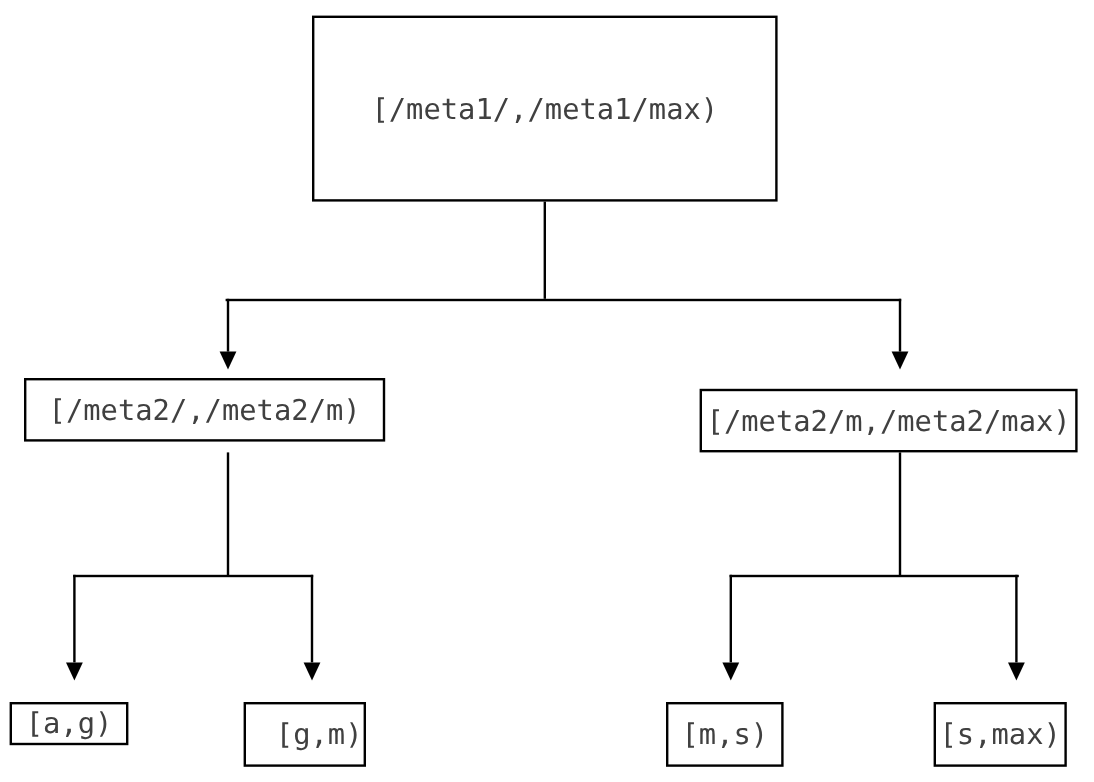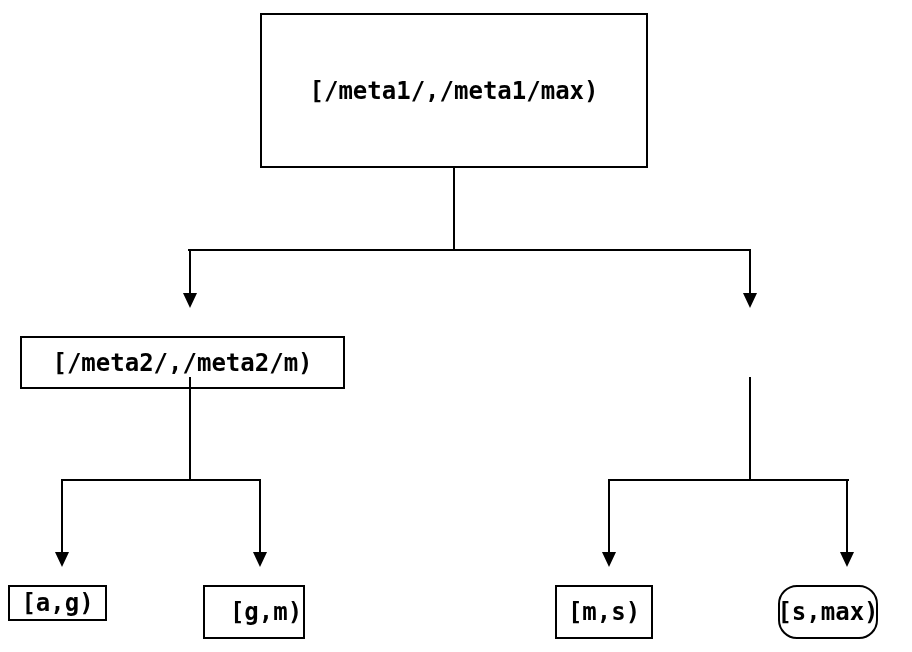--- a/index.html
+++ b/index.html
@@ -6,23 +6,22 @@
     margin: 0;
     padding: 0;
     background: #ffffff;
   }
   .canvas {
     position: relative;
     width: 912px;
     height: 652px;
     background: #ffffff;
     font-family: "DejaVu Sans Mono", "Liberation Mono", monospace;
-    color: #000000;
+    color: #404040;
     overflow: hidden;
-    font-weight: bold;
   }
   .node {
     position: absolute;
     box-sizing: border-box;
     border: 2px solid #000000;
     background: #ffffff;
     display: flex;
     align-items: center;
     justify-content: center;
     font-size: 24px;
@@ -39,26 +38,26 @@
     position: absolute;
     width: 0;
     height: 0;
     border-left: 7px solid transparent;
     border-right: 7px solid transparent;
     border-top: 15px solid #000000;
   }
 
   
   .node-root   { left: 260px; top: 13px;  width: 388px; height: 155px; }
-  .node-m2-low { left: 20px;  top: 336px; width: 325px; height: 53px; }
+  .node-m2-low { left: 20px;  top: 315px; width: 301px; height: 53px; }
   .node-m2-hi  { left: 583px; top: 324px; width: 315px; height: 53px; }
   .node-ag     { left: 8px;   top: 585px; width: 99px;  height: 36px; }
   .node-gm     { left: 203px; top: 585px; width: 102px; height: 54px; padding-left: 24px; }
   .node-ms     { left: 555px; top: 585px; width: 98px;  height: 54px; }
-  .node-smax   { left: 778px; top: 585px; width: 100px; height: 54px; border-radius: 19px; }
+  .node-smax   { left: 778px; top: 585px; width: 111px; height: 54px; }
 
   
   .stem-root   { left: 453px; top: 168px; height: 81px; }
   .split-root  { left: 188px; top: 249px; width: 563px; }
   .drop-root-l { left: 189px; top: 249px; height: 44px; }
   .drop-root-r { left: 749px; top: 249px; height: 44px; }
   .arr-root-l  { left: 183px; top: 293px; }
   .arr-root-r  { left: 743px; top: 293px; }
 
   
@@ -79,20 +78,21 @@
 </style>
 </head>
 <body>
 
 <div class="canvas">
 
   <div class="node node-root">[/meta1/,/meta1/max)</div>
 
   <div class="node node-m2-low">[/meta2/,/meta2/m)</div>
 
+  <div class="node node-m2-hi">[/meta2/m,/meta2/max)</div>
 
   <div class="node node-ag">[a,g)</div>
 
   <div class="node node-gm">[g,m)</div>
 
   <div class="node node-ms">[m,s)</div>
 
   <div class="node node-smax">[s,max)</div>
 
   <div class="vline stem-root"></div>

